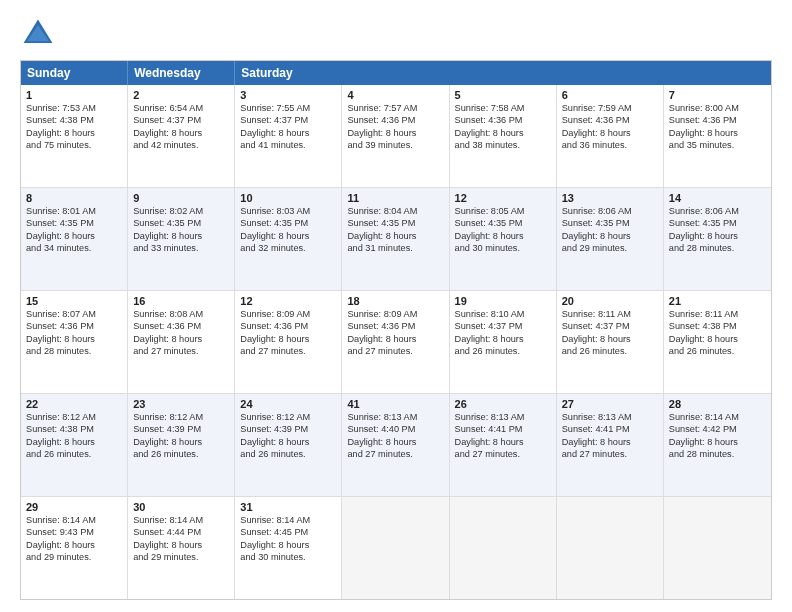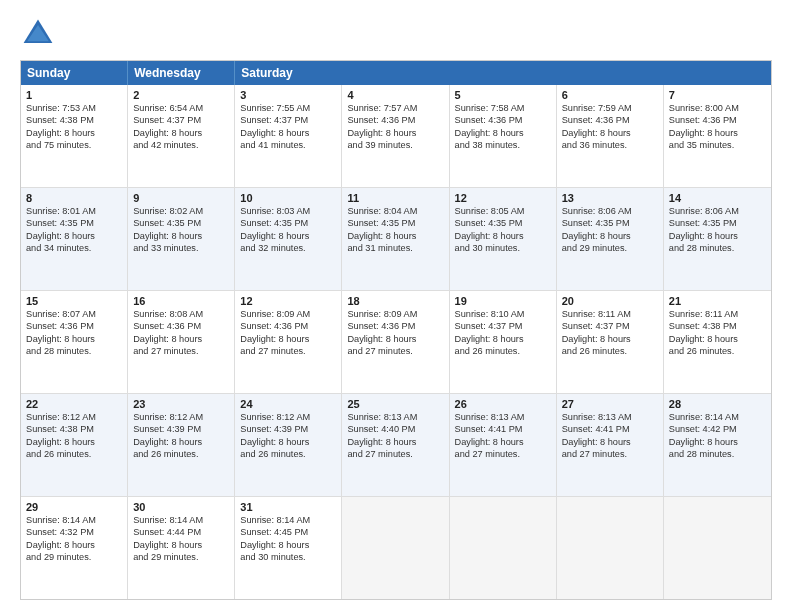--- a/index.html
+++ b/index.html
@@ -305,21 +305,21 @@
             <span class="cell-line">and 26 minutes.</span>
           </div>
           <div class="cal-cell alt-row">
             <span class="day-num">24</span>
             <span class="cell-line">Sunrise: 8:12 AM</span>
             <span class="cell-line">Sunset: 4:39 PM</span>
             <span class="cell-line">Daylight: 8 hours</span>
             <span class="cell-line">and 26 minutes.</span>
           </div>
           <div class="cal-cell alt-row">
-            <span class="day-num">25</span>
+            <span class="day-num">41</span>
             <span class="cell-line">Sunrise: 8:13 AM</span>
             <span class="cell-line">Sunset: 4:40 PM</span>
             <span class="cell-line">Daylight: 8 hours</span>
             <span class="cell-line">and 27 minutes.</span>
           </div>
           <div class="cal-cell alt-row">
             <span class="day-num">26</span>
             <span class="cell-line">Sunrise: 8:13 AM</span>
             <span class="cell-line">Sunset: 4:41 PM</span>
             <span class="cell-line">Daylight: 8 hours</span>
@@ -337,21 +337,21 @@
             <span class="cell-line">Sunrise: 8:14 AM</span>
             <span class="cell-line">Sunset: 4:42 PM</span>
             <span class="cell-line">Daylight: 8 hours</span>
             <span class="cell-line">and 28 minutes.</span>
           </div>
         </div>
         <div class="cal-row">
           <div class="cal-cell">
             <span class="day-num">29</span>
             <span class="cell-line">Sunrise: 8:14 AM</span>
-            <span class="cell-line">Sunset: 4:32 PM</span>
+            <span class="cell-line">Sunset: 9:43 PM</span>
             <span class="cell-line">Daylight: 8 hours</span>
             <span class="cell-line">and 29 minutes.</span>
           </div>
           <div class="cal-cell">
             <span class="day-num">30</span>
             <span class="cell-line">Sunrise: 8:14 AM</span>
             <span class="cell-line">Sunset: 4:44 PM</span>
             <span class="cell-line">Daylight: 8 hours</span>
             <span class="cell-line">and 29 minutes.</span>
           </div>

